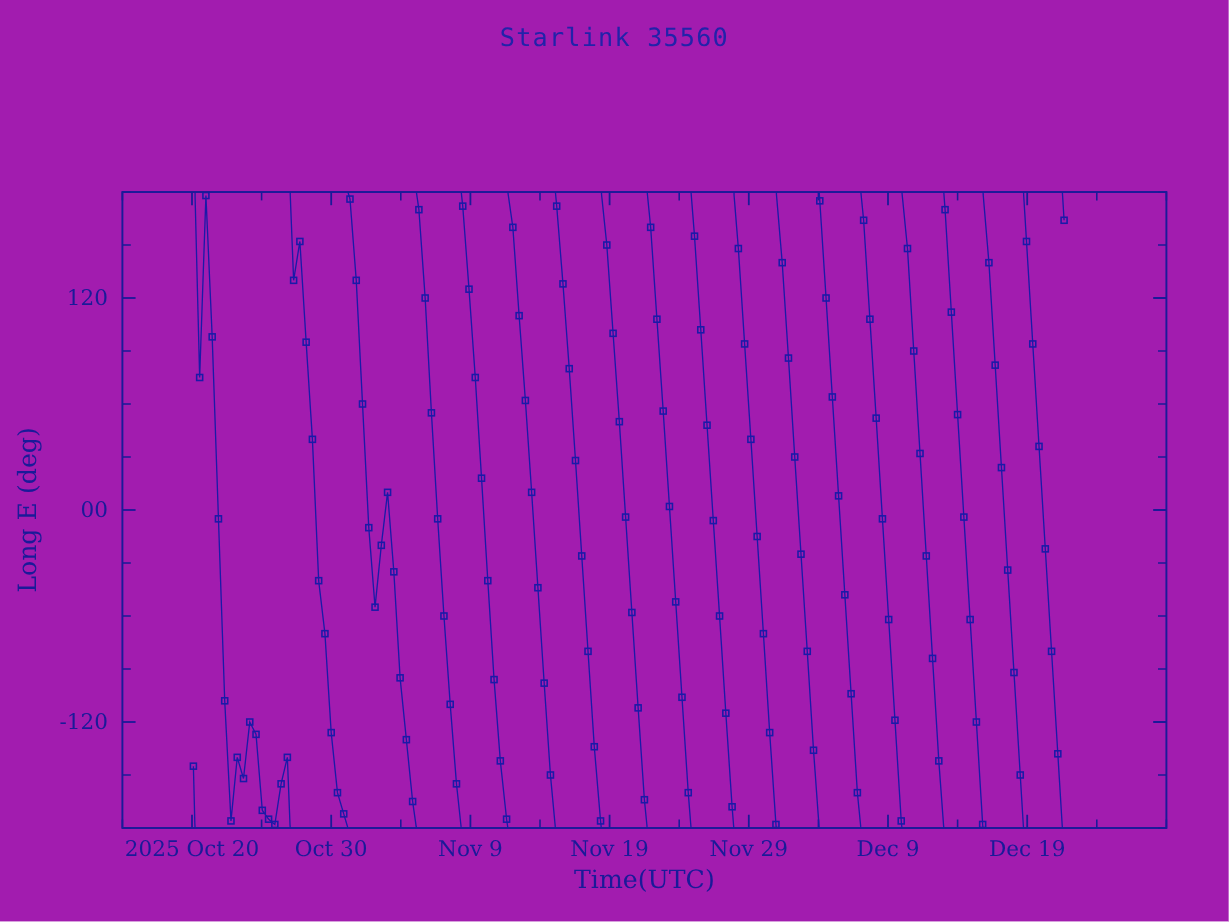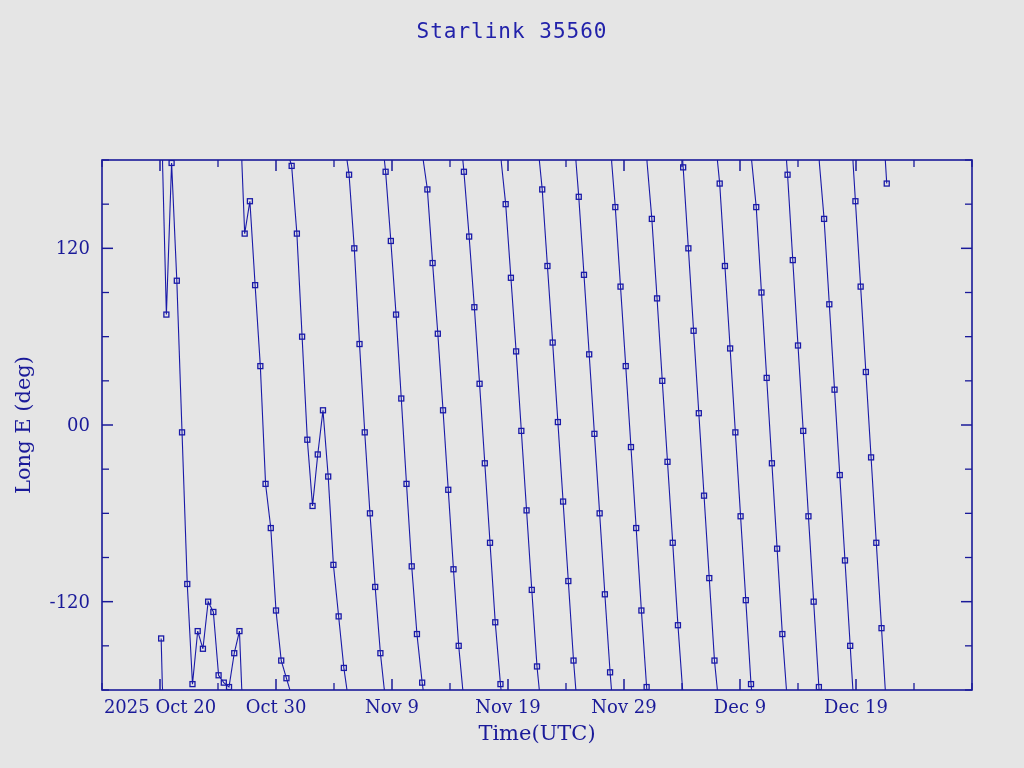--- a/index.html
+++ b/index.html
@@ -11,21 +11,21 @@
   body {
     width: 1024px;
     height: 768px;
     overflow: hidden;
     font-family: "DejaVu Serif", serif;
   }
   #plot-root {
     position: relative;
     width: 1024px;
     height: 768px;
-    background: #e5e5e5;
+    background: #a21caf;
   }
   svg#figure {
     position: absolute;
     top: 0;
     left: 0;
     width: 1024px;
     height: 768px;
     display: block;
   }
   .fig-title {

